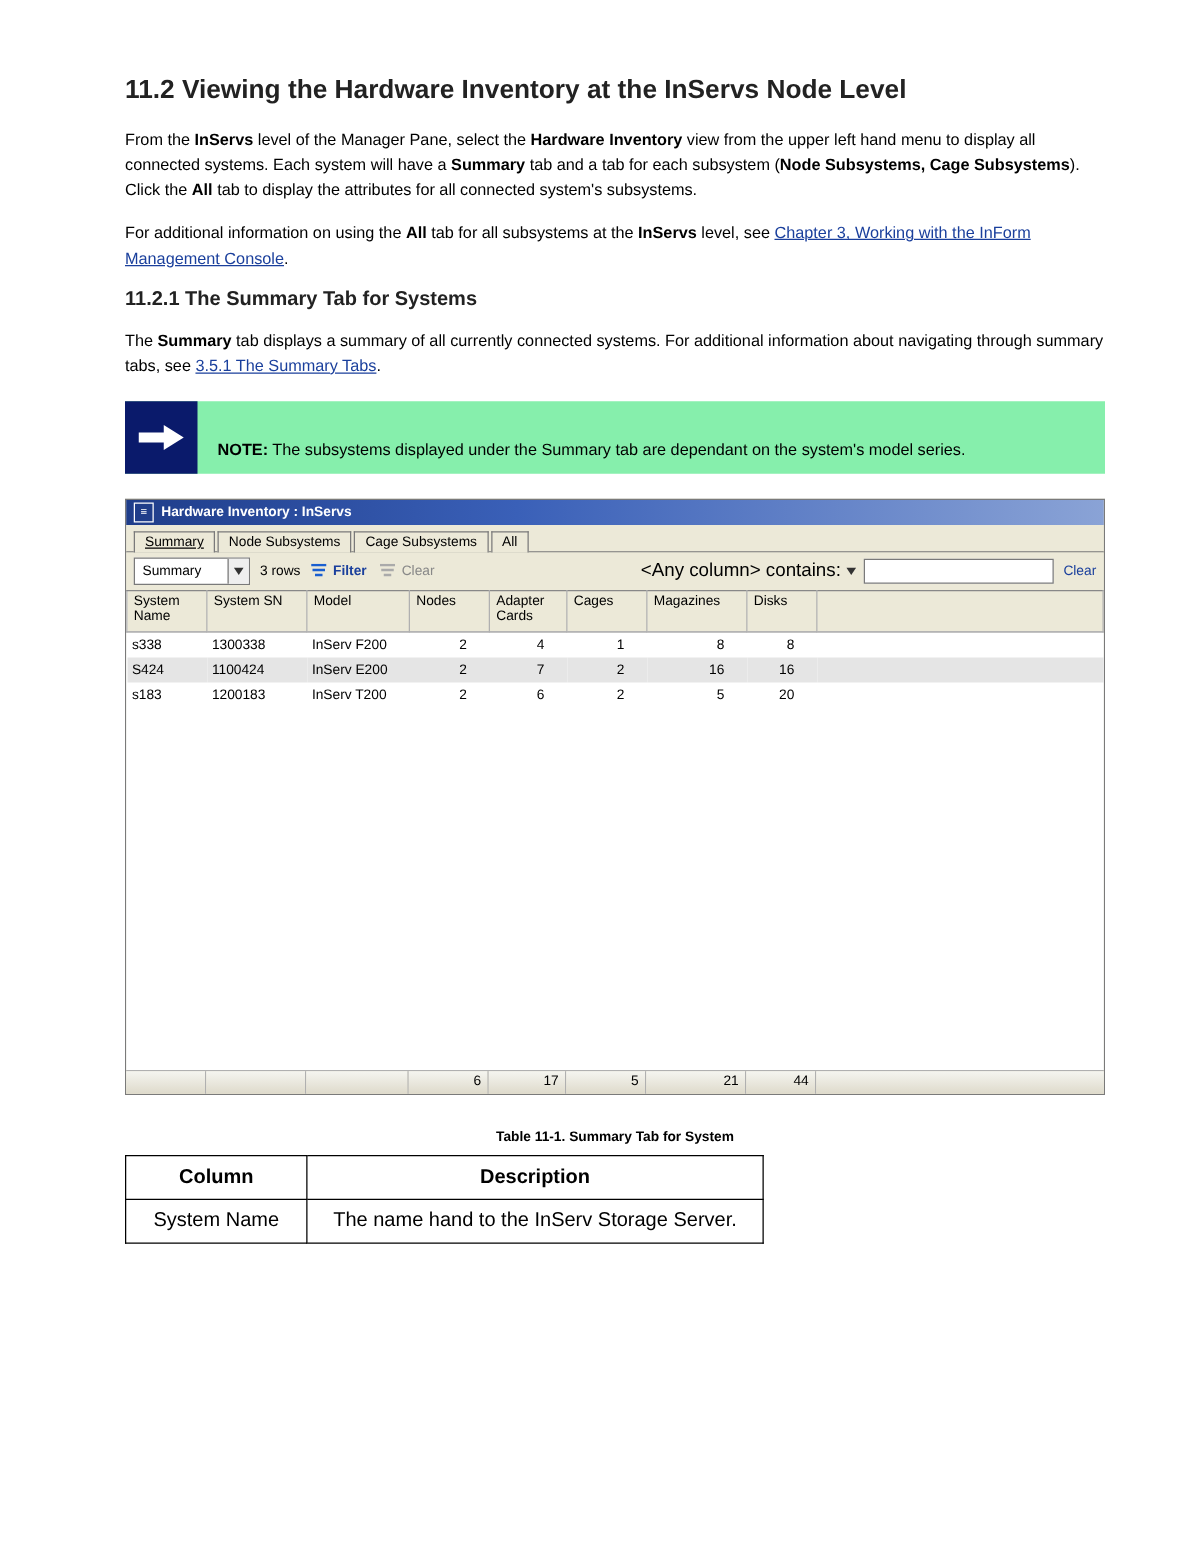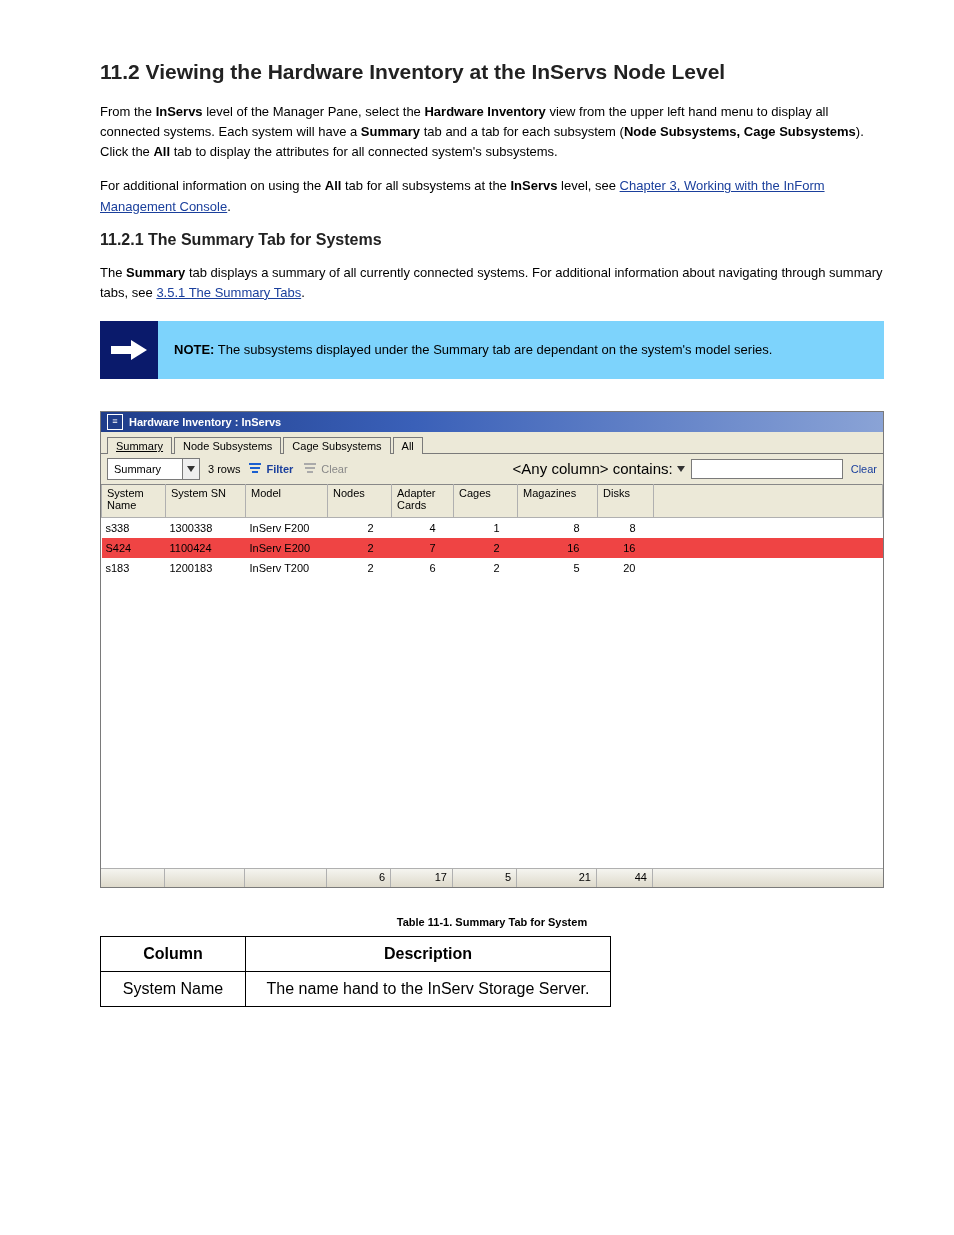--- a/index.html
+++ b/index.html
@@ -2,21 +2,21 @@
 <html><head>
 <meta charset="utf-8">
 <style>
 html,body{margin:0;padding:0;background:#fff;font-family:Arial,Helvetica,sans-serif;color:#000}
 .page{width:954px;min-height:1235px;margin:0 auto;box-sizing:border-box;padding:60px 70px 40px 100px}
 .primary-heading{font-size:21px;font-weight:700;color:#222;margin:0 0 18px}
 .secondary-heading{font-size:16px;font-weight:700;color:#222;margin:24px 0 14px}
 .secondary-heading.sub{margin-top:4px}
 p.body{font-size:13px;line-height:1.55;margin:0 0 14px;color:#000}
 a.link{color:#1a3f9c;text-decoration:underline}
-.note-box{display:flex;align-items:center;background:#7dd3fc;margin:18px 0 32px}
+.note-box{display:flex;align-items:flex-end;background:#86efac;margin:18px 0 20px}
 .note-icon{width:58px;height:58px;background:#0a1a6b;display:flex;align-items:center;justify-content:center;flex-shrink:0}
 .note-icon svg{width:40px;height:24px}
 .note-text{flex:1;padding:10px 16px;font-size:13px;line-height:1.4;color:#000;font-weight:700}
 .note-text .reg{font-weight:400}
 .caption{text-align:center;font-size:11px;font-weight:700;margin:14px 0 8px;color:#000}
 .inv-window{border:1px solid #7a7a7a;background:#ece9d8;font-family:Tahoma,Arial,sans-serif;font-size:11px;color:#000}
 .titlebar{display:flex;align-items:center;height:20px;background:linear-gradient(to right,#1f3d8a 0%,#3a60b8 40%,#8aa3d6 100%);color:#fff;font-weight:700;font-size:11px;padding:0 6px}
 .titlebar .ticon{width:14px;height:14px;background:#1f3d8a;border:1px solid #fff;display:flex;align-items:center;justify-content:center;margin-right:6px}
 .titlebar .ticon span{color:#fff;font-size:9px;line-height:9px}
 .tabs-row{display:flex;align-items:flex-end;background:#ece9d8;border-bottom:1px solid #7a7a7a;padding:4px 6px 0}
@@ -37,21 +37,21 @@
 .filter-dd{margin-right:6px;display:flex;align-items:center}
 .filter-dd svg{width:8px;height:6px}
 .filter-input{border:1px solid #7a7a7a;background:#fff;height:18px;width:150px;margin-right:8px}
 .clear-link{color:#1a3f9c;font-size:11px;cursor:pointer}
 .grid-wrap{background:#fff}
 .grid{border-collapse:collapse;width:100%;table-layout:fixed}
 .grid th{background:#ece9d8;border:1px solid #b0b0b0;border-top:1px solid #888;font-size:11px;font-weight:400;text-align:left;padding:2px 5px;vertical-align:top;height:28px}
 .grid th.num{text-align:left}
 .grid td{border:0;font-size:11px;padding:2px 4px;height:16px}
 .grid td.num{text-align:right;padding-right:18px}
-.grid tr.alt td{background:#ef4444}
+.grid tr.alt td{background:#e5e5e5}
 .grid-empty{height:290px}
 .footer-row{display:flex;border-top:1px solid #b0b0b0;background:#ece9d8}
 .footer-cell{border-right:1px solid #b0b0b0;font-size:11px;padding:2px 5px;text-align:right;box-sizing:border-box;height:18px;background:linear-gradient(#f5f5f0,#dedacb)}
 .col-w0{width:64px}.col-w1{width:80px}.col-w2{width:82px}.col-w3{width:64px}.col-w4{width:62px}.col-w5{width:64px}.col-w6{width:80px}.col-w7{width:56px}.col-wrest{width:auto}
 .def-table{border-collapse:collapse;margin-top:8px}
 .def-table td,.def-table th{border:1px solid #000;font-size:16px;padding:8px 12px;text-align:center;vertical-align:top}
 .def-table th{font-weight:700}
 </style>
 </head>
 <body>

